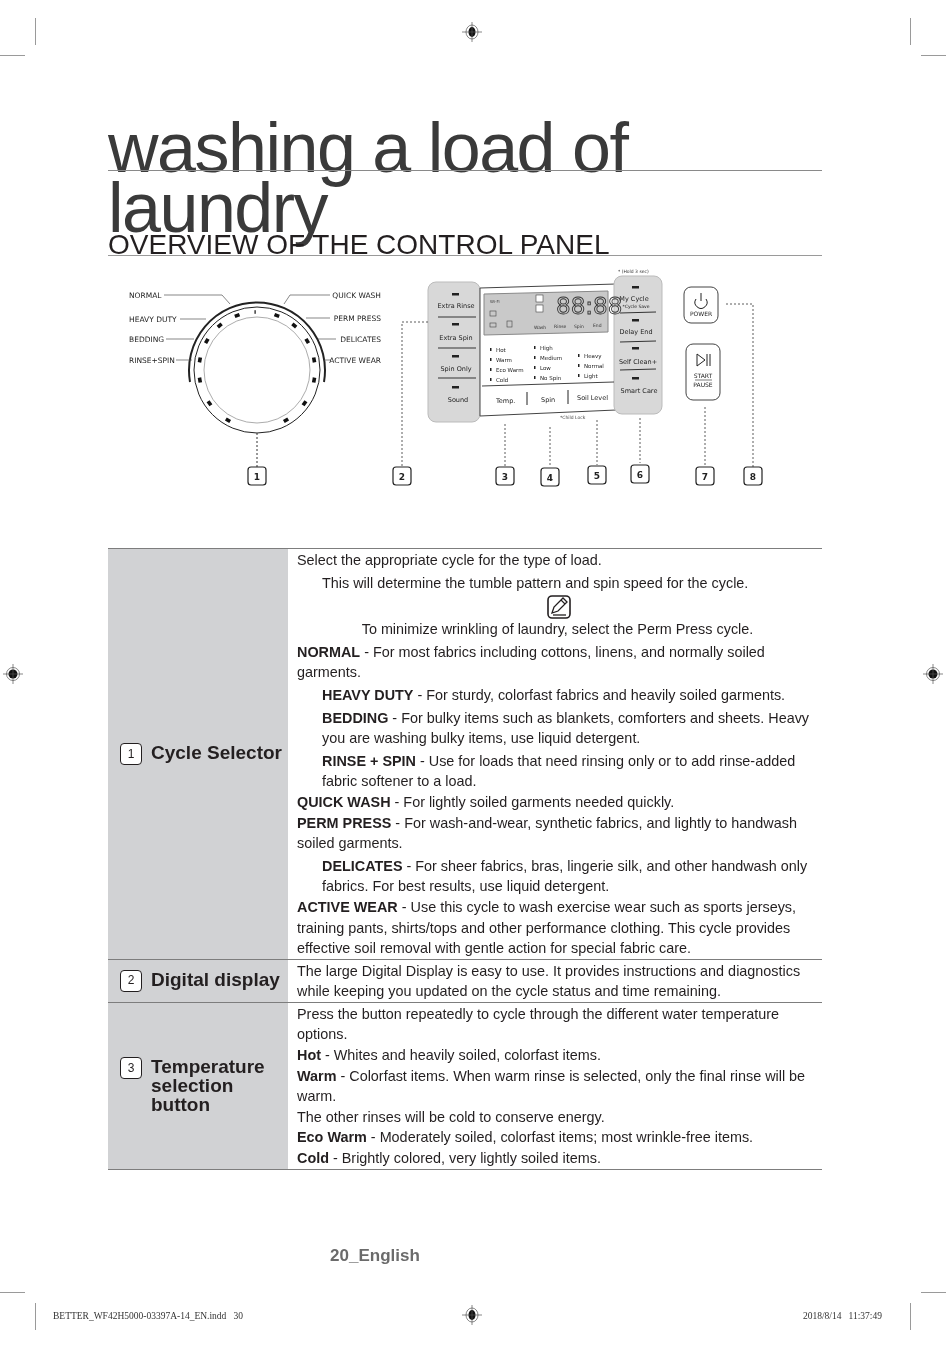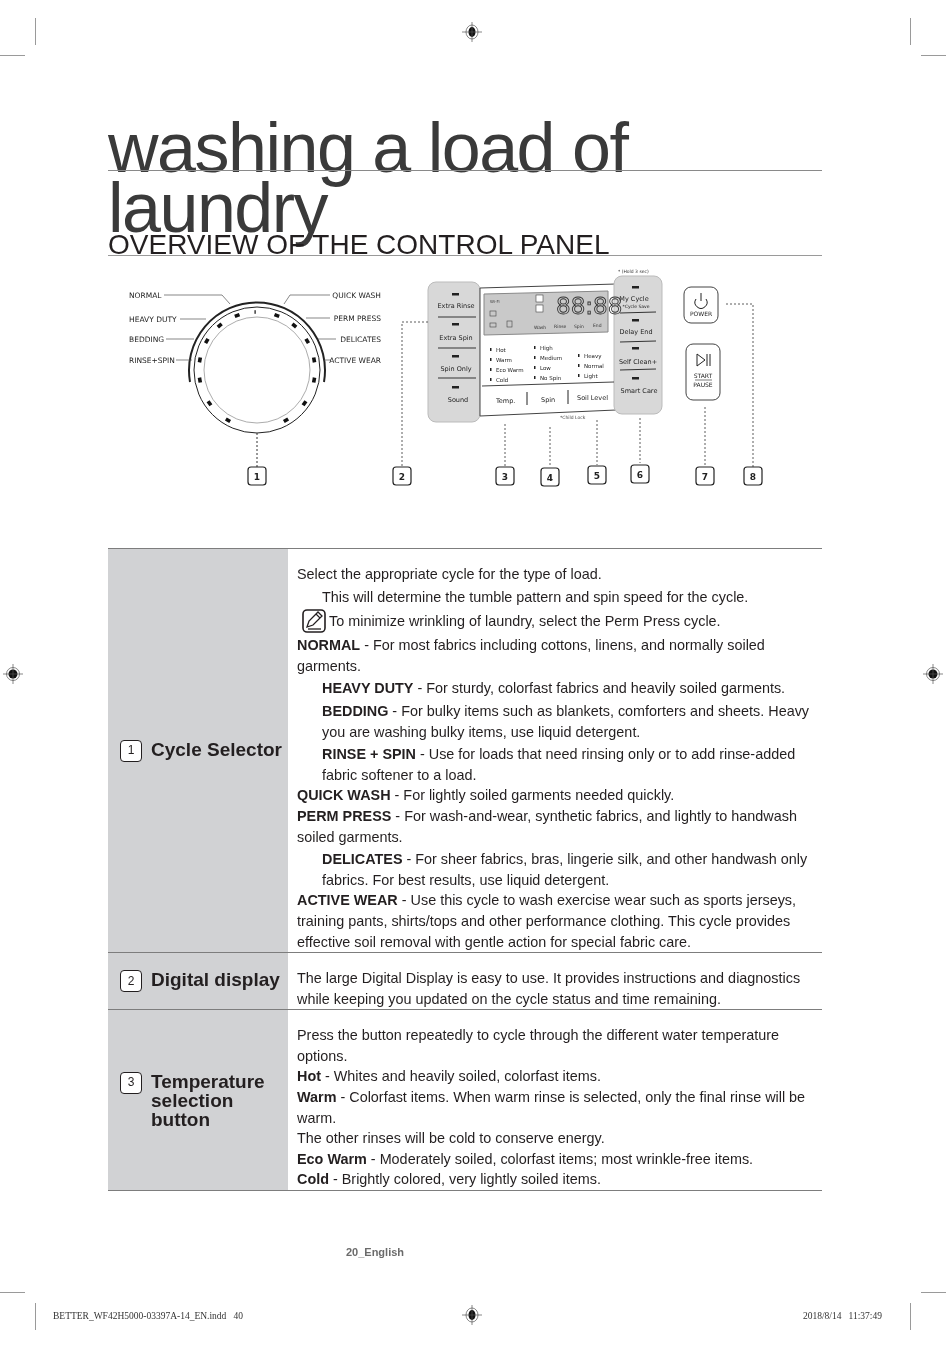--- a/index.html
+++ b/index.html
@@ -12,33 +12,33 @@
            font-family:"Liberation Sans", sans-serif; font-weight:100; font-size:70px;
            letter-spacing:-1.5px; color:#3a3a3a; line-height:60px; }
   .title-rule { position:absolute; left:108px; top:170px; width:714px; height:1px; background:#8a8a8a; }
   .section { position:absolute; left:108px; top:229px; font-size:28px; color:#231f20; }
   .section-rule { position:absolute; left:108px; top:255px; width:714px; height:1px; background:#9a9a9a; }
   .diagram { position:absolute; left:108px; top:262px; width:714px; height:240px; }
   .diagram svg text { font-family:"DejaVu Sans", sans-serif; }
   table.desc { position:absolute; left:108px; top:548px; width:714px; border-collapse:collapse; }
   table.desc td { vertical-align:top; font-size:14.4px; line-height:20.6px; color:#231f20; }
   table.desc td.lbl { width:180px; background:#d1d2d4; vertical-align:middle; padding:0 0 0 12px; box-sizing:border-box; }
-  table.desc td.txt { padding:15px 4px 0 9px; }
+  table.desc td.txt { padding:1px 4px 0 9px; }
   table.desc tr { border-top:1px solid #7d7d7d; }
   table.desc tr.last { border-bottom:1px solid #7d7d7d; }
   .lbl-wrap { display:flex; align-items:flex-start; }
   .num-box { display:inline-flex; align-items:center; justify-content:center; width:20px; height:20px;
              border:1.3px solid #231f20; border-radius:4px; font-size:12px; margin-right:9px; flex:0 0 auto; margin-top:0px; background:#fff; }
   .lbl-text { font-weight:bold; font-size:19px; line-height:19px; }
   .p { margin:0; }
   .gap { margin-top:2px;margin-left:25px; }
-  .note { display:flex; align-items:center; margin:2px 0 2px 0; }
+  .note { display:flex; align-items:center; margin:2px 0 2px 0;flex-direction:column; }
   .note-icon { width:24px; height:24px; margin:0 3px 0 5px; }
   b { font-weight:bold; }
-  .footer-page { position:absolute; left:0; width:750px; top:1246px; text-align:center; font-size:11px; font-weight:bold; color:#6b6b6b; }
+  .footer-page { position:absolute; left:0; width:750px; top:1246px; text-align:center; font-size:17px; font-weight:bold; color:#6b6b6b; }
   .slug { position:absolute; top:1311px; font-family:"Liberation Serif", serif; font-size:9.5px; color:#333; }
 </style>
 </head>
 <body>
 
 <div class="crop-v" style="left:35px;top:18px;height:27px;"></div>
 <div class="crop-h" style="left:0;top:55px;width:25px;"></div>
 <div class="crop-v" style="left:910px;top:18px;height:27px;"></div>
 <div class="crop-h" style="left:921px;top:55px;width:25px;"></div>
 <div class="crop-v" style="left:35px;top:1303px;height:27px;"></div>
@@ -312,14 +312,14 @@
       <p class="p"><b>Warm</b><span> - Colorfast items. When warm rinse is selected, only the final rinse will be warm.</span></p>
       <p class="p"><span>The other rinses will be cold to conserve energy.</span></p>
       <p class="p"><b>Eco Warm</b><span> - Moderately soiled, colorfast items; most wrinkle-free items.</span></p>
       <p class="p"><b>Cold</b><span> - Brightly colored, very lightly soiled items.</span></p>
     </td>
   </tr>
 </tbody>
   </table>
 
 <div class="footer-page">20_English</div>
-<div class="slug" style="left:53px; white-space:pre;">BETTER_WF42H5000-03397A-14_EN.indd   40</div>
+<div class="slug" style="left:53px; white-space:pre;">BETTER_WF42H5000-03397A-14_EN.indd   30</div>
 <div class="slug" style="right:64px; white-space:pre;">2018/8/14   11:37:49</div>
 
 </body></html>

